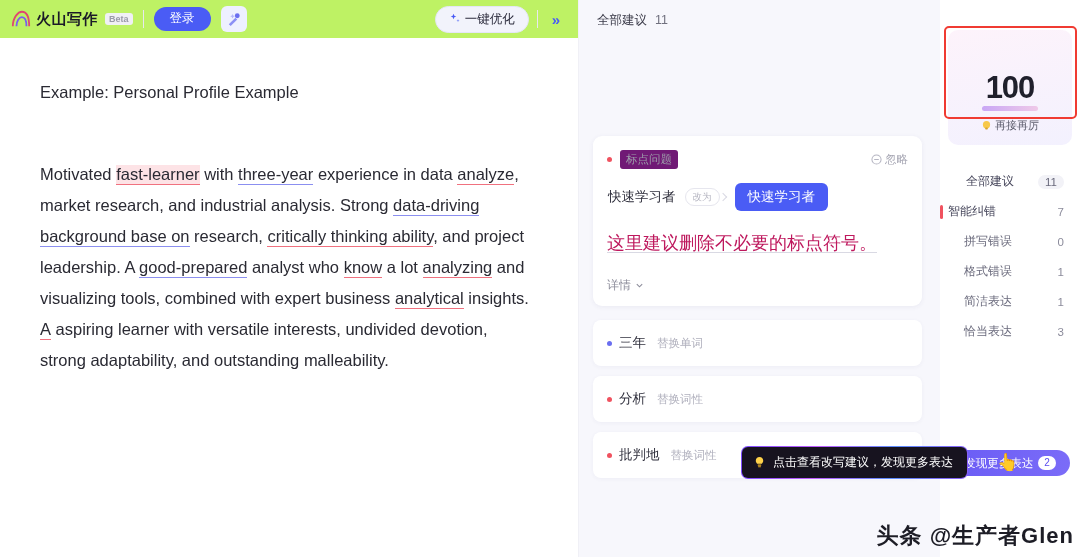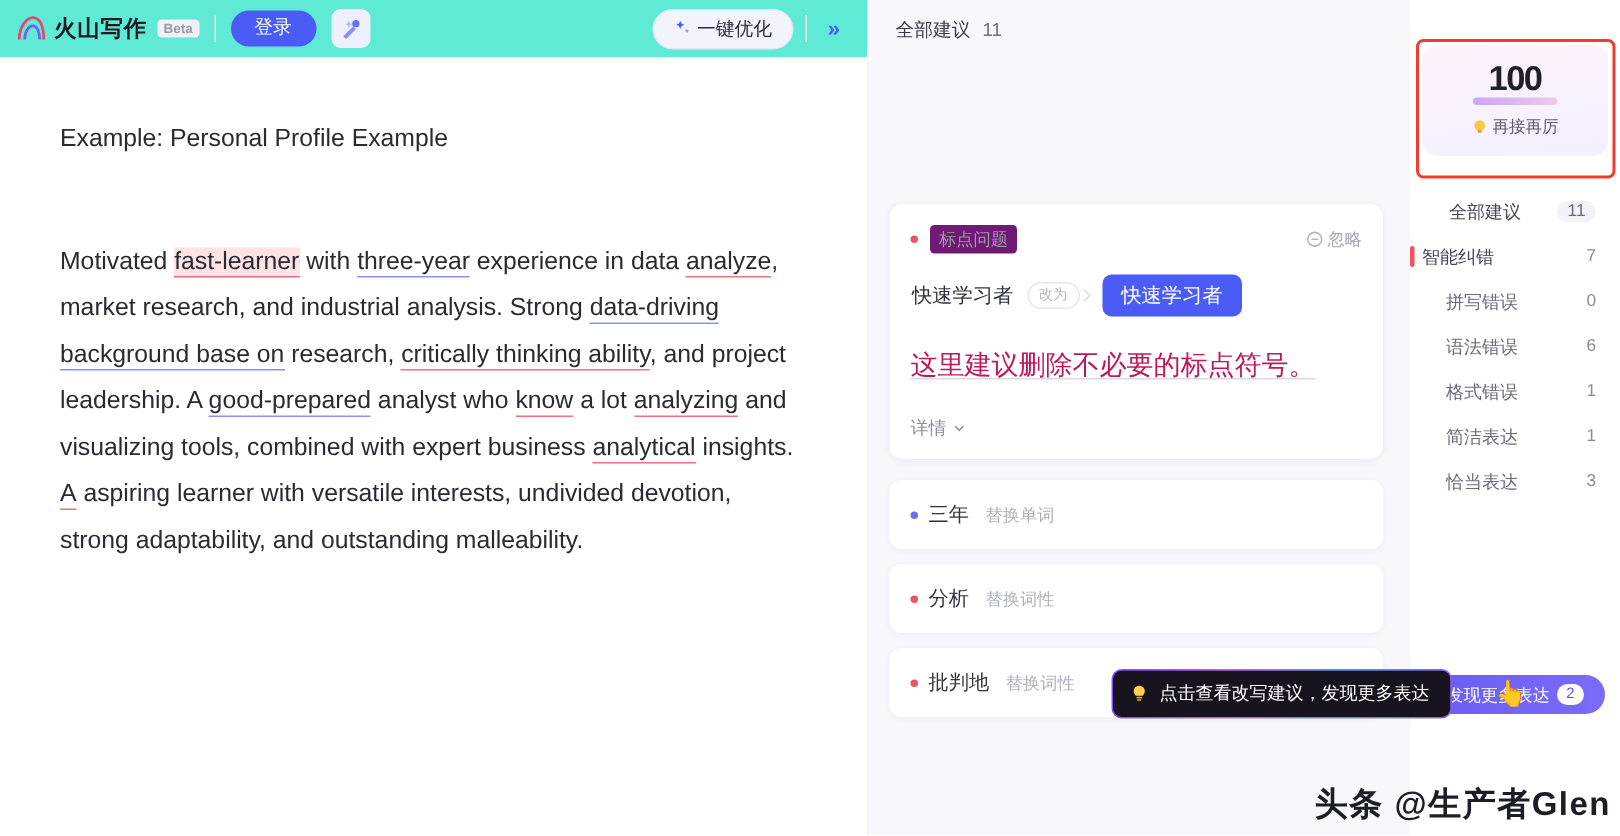--- a/index.html
+++ b/index.html
@@ -14,21 +14,21 @@
   
   .editor-col {
     width: 578px; height: 557px;
     background: #ffffff;
     position: relative;
     flex: 0 0 578px;
   }
   .topbar {
     height: 38px; display: flex; align-items: center;
     padding: 0 12px 0 10px; gap: 10px;
-    background: #5eead4;
+    background: #bef264;
   }
   .brand { display: flex; align-items: center; gap: 4px; }
   .logo-mark { width: 22px; height: 20px; display:block; }
   .brand-name {
     font-size: 15px; font-weight: bold; color: #1b1b28;
     letter-spacing: .5px;
   }
   .beta-tag {
     font-size: 9px; color: #9a9aa8; font-weight: bold;
     background: #f0f0f5; border-radius: 3px;
@@ -177,22 +177,22 @@
     background: #ffffff; position: relative;
     padding-top: 30px;
   }
   .score-box {
     margin: 0 8px; border-radius: 10px;
     background: linear-gradient(170deg,#fdf3fb 0%,#f3f1fe 100%);
     padding: 10px 0 12px 0; text-align: center;
     position: relative;
   }
   .score-num {
-    font-size: 23px; font-weight: bold; color: #20202c;
-    letter-spacing: -1px; line-height: 1.05;
+    font-size: 31px; font-weight: bold; color: #20202c;
+    letter-spacing: -1px; line-height: 1.05; margin-top: 32px;
   }
   .score-underline {
     width: 56px; height: 5px; margin: 1px auto 0;
     border-radius: 3px;
     background: linear-gradient(90deg,#c9a7f5,#efc9e8);
   }
   .score-label {
     margin-top: 7px; font-size: 11px; color: #5c5c6c;
     display: flex; align-items: center; justify-content: center; gap: 3px;
   }
@@ -376,24 +376,20 @@
         <div class="cat-row">
           <span class="cat-bar bar-red"></span>
           <span class="cat-name">智能纠错</span>
           <span class="cat-count">7</span>
         </div>
         <div class="cat-row">
           <span class="cat-name sub">拼写错误</span>
           <span class="cat-count">0</span>
         </div>
         <div class="cat-row">
-          <span class="cat-name sub">语法错误</span>
-          <span class="cat-count">6</span>
-        </div>
-        <div class="cat-row">
           <span class="cat-name sub">格式错误</span>
           <span class="cat-count">1</span>
         </div>
         <div class="cat-row">
           <span class="cat-name sub">简洁表达</span>
           <span class="cat-count">1</span>
         </div>
         <div class="cat-row">
           <span class="cat-name sub">恰当表达</span>
           <span class="cat-count">3</span>

